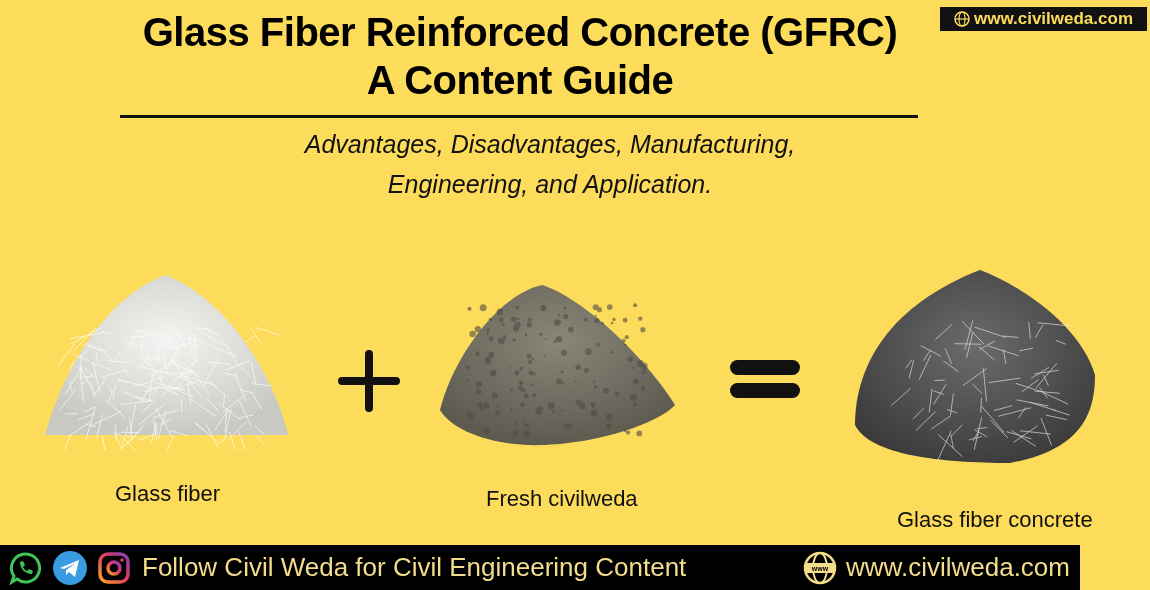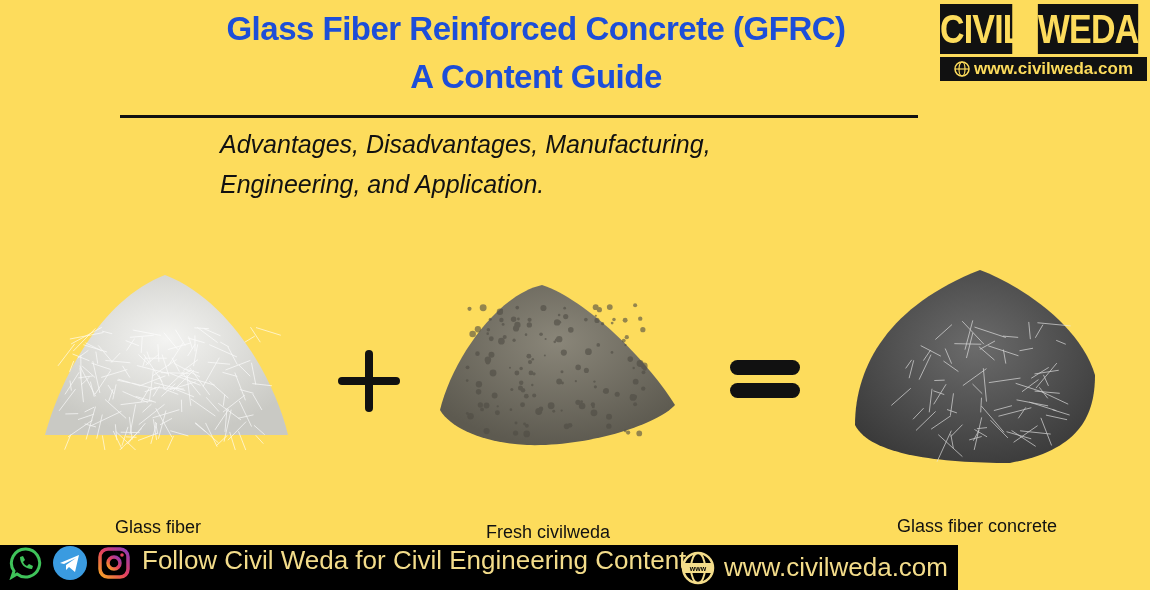--- a/index.html
+++ b/index.html
@@ -1,51 +1,47 @@
 <!DOCTYPE html>
 <html><head>
 <meta charset="utf-8">
 <style>
   html,body{margin:0;padding:0;}
   body{width:1150px;height:590px;background:#fddc5c;position:relative;overflow:hidden;font-family:"Liberation Sans",sans-serif;}
-  .title{position:absolute;left:136px;width:800px;text-align:center;font-weight:bold;color:#1d4ed8;font-size:33px;letter-spacing:-0.5px;}
+  .title{position:absolute;left:120px;width:800px;text-align:center;font-weight:bold;color:#000000;font-size:40px;letter-spacing:-0.5px;}
   .t1{top:10px;}
   .t2{top:58px;}
   .rule{position:absolute;left:120px;top:115px;width:798px;height:3px;background:#111;}
-  .sub{position:absolute;left:220px;width:660px;text-align:left;font-style:italic;font-size:25px;color:#111;}
+  .sub{position:absolute;left:220px;width:660px;text-align:center;font-style:italic;font-size:25px;color:#111;}
   .s1{top:130px;}
   .s2{top:170px;}
   .logo{position:absolute;left:940px;top:4px;width:207px;height:78px;}
   .logo-top{display:flex;gap:4px;height:50px;}
   .logo-box{background:#111;color:#fddc5c;font-weight:bold;font-size:40px;line-height:50px;text-align:center;letter-spacing:-1px;transform:scaleX(0.85);}
   .logo-civil{width:85px;transform-origin:left;}
   .logo-weda{flex:1;}
   .logo-bot{margin-top:3px;height:24px;background:#111;color:#fddc5c;font-size:17px;font-weight:bold;display:flex;align-items:center;justify-content:center;gap:4px;}
   .pile{position:absolute;}
-  .caption{position:absolute;font-size:18px;color:#111;margin-top:36px;}
+  .caption{position:absolute;font-size:22px;color:#111;}
   .op{position:absolute;}
-  .footer{position:absolute;left:0;top:545px;width:958px;height:45px;background:#000;display:flex;align-items:flex-start;}
+  .footer{position:absolute;left:0;top:545px;width:1080px;height:45px;background:#000;display:flex;align-items:center;}
   .ficon{width:36px;height:36px;margin-left:8px;display:flex;align-items:center;justify-content:center;}
   .ftext{color:#f3dc8a;font-size:26px;margin-left:10px;}
   .site{position:absolute;right:10px;top:0;height:45px;display:flex;align-items:center;gap:8px;color:#f3dc8a;font-size:26px;}
 </style>
 </head>
 <body>
 
 <div class="title t1">Glass Fiber Reinforced Concrete (GFRC)</div>
 <div class="title t2">A Content Guide</div>
 <div class="rule"></div>
 <div class="sub s1">Advantages, Disadvantages, Manufacturing,</div>
 <div class="sub s2">Engineering, and Application.</div>
 
 <div class="logo">
-  <div class="logo-top">
-    <div class="logo-box logo-civil">CIVIL</div>
-    <div class="logo-box logo-weda">WEDA</div>
-  </div>
   <div class="logo-bot">
     <svg width="16" height="16" viewBox="0 0 16 16">
         <circle cx="8" cy="8" r="7" fill="none" stroke="#fddc5c" stroke-width="1.5"></circle>
         <ellipse cx="8" cy="8" rx="3" ry="7" fill="none" stroke="#fddc5c" stroke-width="1.2"></ellipse>
         <line x1="1" y1="8" x2="15" y2="8" stroke="#fddc5c" stroke-width="1.2"></line>
       </svg>
     <span>www.civilweda.com</span>
   </div>
 </div>
 
@@ -459,21 +455,21 @@
       <line x1="82.00360082304528" y1="123.75154320987654" x2="79.2402521020702" y2="147.29998825731448"></line>
       <line x1="193.44135802469137" y1="109.815329218107" x2="198.4447345767756" y2="120.84694910770286"></line>
       <line x1="122.78034979423867" y1="55.38528806584362" x2="114.98395727325035" y2="84.71871393812891"></line>
       <line x1="195.94650205761317" y1="150.09104938271605" x2="217.08449422350924" y2="154.70500629475188"></line>
       <line x1="83.31018518518519" y1="125.78446502057614" x2="94.26118530561901" y2="129.55552668383947"></line>
       <line x1="183.01954732510288" y1="83.20627572016461" x2="169.4835105534569" y2="85.74106104926398"></line>
       <line x1="104.33384773662551" y1="78.65277777777779" x2="131.29602584473037" y2="79.24908667223335"></line>
       <line x1="100.95679012345678" y1="150.64248971193416" x2="81.1111076600075" y2="164.1635412737711"></line>
     </g>
 </svg>
-<div class="caption" style="left:897px;top:480px">Glass fiber concrete</div>
+<div class="caption" style="left:897px;top:507px">Glass fiber concrete</div>
 
 <div class="footer">
   <div class="ficon">
     <svg width="34" height="34" viewBox="0 0 34 34">
         <path d="M17,3 A14,14 0 1 1 8,28 L3,31 L5,25 A14,14 0 0 1 17,3 Z" fill="none" stroke="#3fc35a" stroke-width="3"></path>
         <path d="M11,11 C11,18 16,23 23,23 L24,20 L20,18 L18,20 C16,19 15,18 14,16 L16,14 L14,10 Z" fill="#3fc35a"></path>
       </svg>
   </div>
   <div class="ficon">
     <svg width="34" height="34" viewBox="0 0 34 34">

